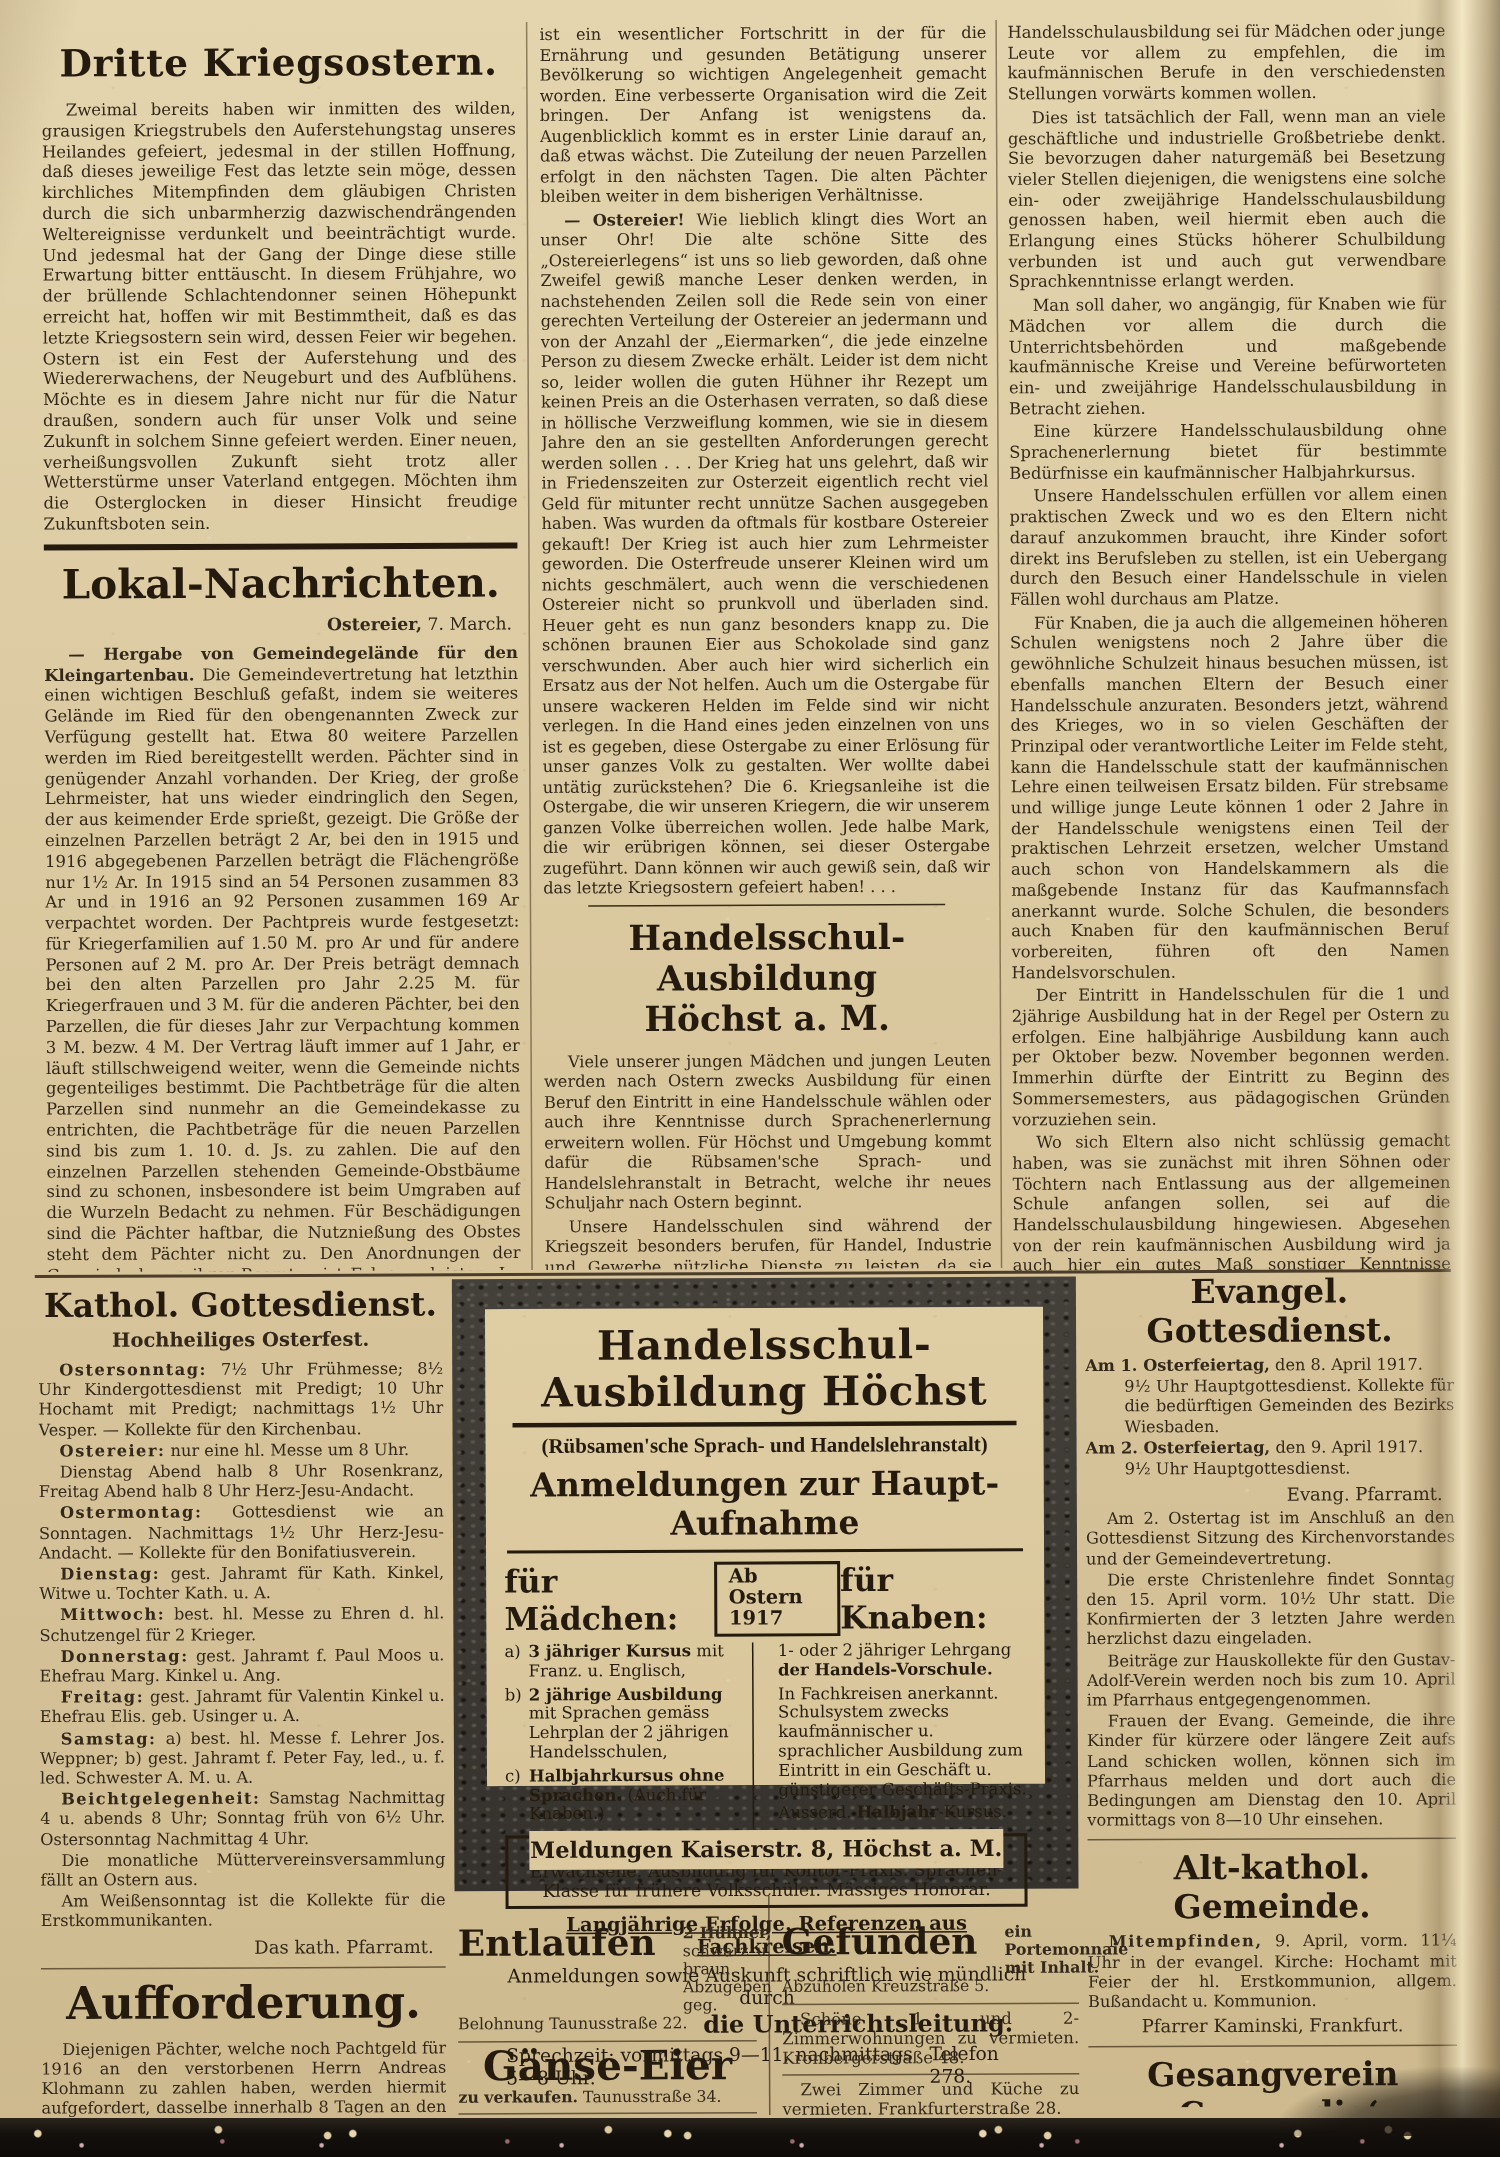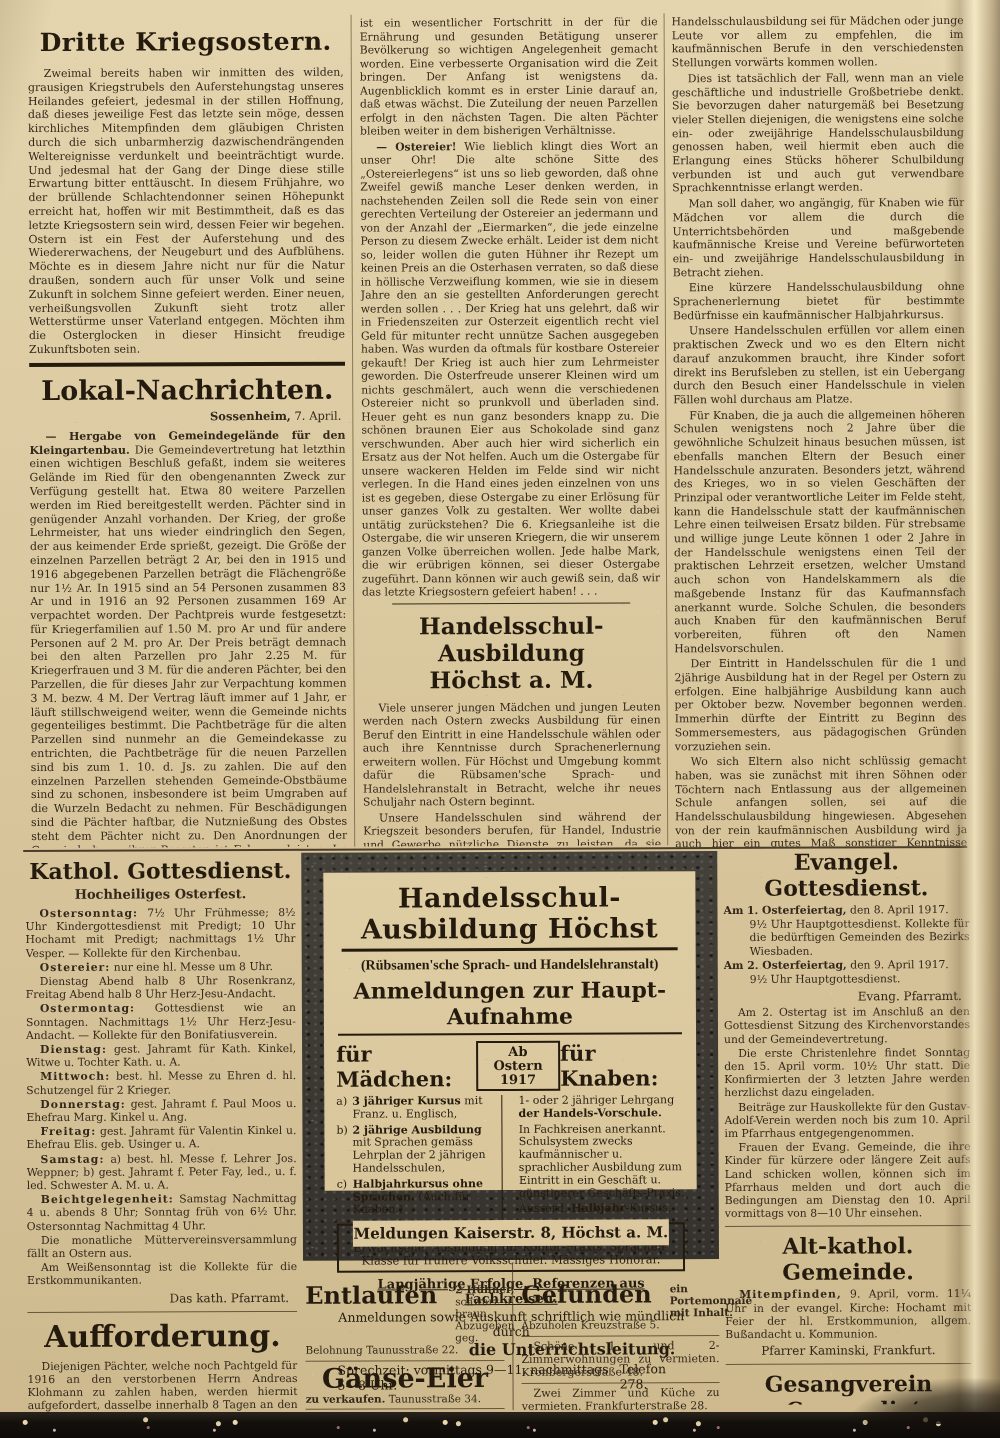--- a/index.html
+++ b/index.html
@@ -91,21 +91,21 @@
   .adpaper{
     position:absolute;left:22px;top:20px;width:372px;height:318px;
     background:linear-gradient(180deg,#dfcda4,#d9c69b);
     padding:8px 12px;box-sizing:border-box;color:#241b0e;
   }
   .ad-title{font-size:27px;font-weight:bold;text-align:center;border-bottom:3px solid #241b0e;padding-bottom:4px;margin:2px 6px 6px 6px;letter-spacing:.5px;}
   .ad-sub{font-size:14px;font-weight:bold;text-align:center;margin:2px 0 4px 0;font-family:"Liberation Serif", serif;}
   .ad-anmeld{font-size:22px;font-weight:bold;text-align:center;border-bottom:2px solid #241b0e;padding-bottom:4px;margin:0 2px 6px 2px;}
   .ad-row{display:flex;align-items:center;justify-content:space-between;margin:2px 0 4px 0;}
   .ad-fur{font-size:21px;font-weight:bold;}
-  .ad-badge{border:2px solid #241b0e;padding:2px 8px;text-align:center;font-size:13px;font-weight:bold;line-height:14px;}
+  .ad-badge{border:2px solid #241b0e;padding:2px 8px;font-size:13px;font-weight:bold;line-height:14px;}
   .ad-cols{display:flex;border-bottom:0;margin-bottom:4px;}
   .ad-cleft{width:50%;padding-right:8px;border-right:1px solid #241b0e;box-sizing:border-box;}
   .ad-cright{width:50%;padding-left:0;box-sizing:border-box;margin-left:16px;}
   .ad-li{font-size:11px;line-height:12.8px;margin-bottom:3px;display:flex;}
   .ad-li .m{width:16px;flex:none;}
   .ad-p{font-size:11px;line-height:12.8px;margin-bottom:3px;}
   .ad-note{border:2px solid #241b0e;padding:3px 6px;font-size:11.5px;line-height:13px;text-align:center;margin:4px 0;position:relative;}
   .ad-note .u{text-decoration:underline;}
   .ad-erfolge{font-size:13px;font-weight:bold;text-align:center;text-decoration:underline;margin:4px 0 3px 0;}
   .ad-anm{font-size:12.5px;text-align:center;margin:2px 0 0 0;}
@@ -137,21 +137,21 @@
 
   <div class="vrule vr1"></div>
   <div class="vrule vr2"></div>
   <div class="hrule-page"></div>
 
   <div class="col col1">
     <div class="h-main">Dritte Kriegsostern.</div>
     <p class="bodytext ind">Zweimal bereits haben wir inmitten des wilden, grausigen Kriegstrubels den Auferstehungstag unseres Heilandes gefeiert, jedesmal in der stillen Hoffnung, daß dieses jeweilige Fest das letzte sein möge, dessen kirchliches Mitempfinden dem gläubigen Christen durch die sich unbarmherzig dazwischendrängenden Weltereignisse verdunkelt und beeinträchtigt wurde. Und jedesmal hat der Gang der Dinge diese stille Erwartung bitter enttäuscht. In diesem Frühjahre, wo der brüllende Schlachtendonner seinen Höhepunkt erreicht hat, hoffen wir mit Bestimmtheit, daß es das letzte Kriegsostern sein wird, dessen Feier wir begehen. Ostern ist ein Fest der Auferstehung und des Wiedererwachens, der Neugeburt und des Aufblühens. Möchte es in diesem Jahre nicht nur für die Natur draußen, sondern auch für unser Volk und seine Zukunft in solchem Sinne gefeiert werden. Einer neuen, verheißungsvollen Zukunft sieht trotz aller Wetterstürme unser Vaterland entgegen. Möchten ihm die Osterglocken in dieser Hinsicht freudige Zukunftsboten sein.</p>
     <div class="rule-thick"></div>
     <div class="h-lokal">Lokal-Nachrichten.</div>
-    <div class="dateline"><span class="b">Sossenheim,</span><span> 7. April.</span></div>
+    <div class="dateline"><span class="b">Ostereier,</span><span> 7. March.</span></div>
     <p class="bodytext ind"><span class="b">— Hergabe von Gemeindegelände für den Kleingartenbau.</span><span> Die Gemeindevertretung hat letzthin einen wichtigen Beschluß gefaßt, indem sie weiteres Gelände im Ried für den obengenannten Zweck zur Verfügung gestellt hat. Etwa 80 weitere Parzellen werden im Ried bereitgestellt werden. Pächter sind in genügender Anzahl vorhanden. Der Krieg, der große Lehrmeister, hat uns wieder eindringlich den Segen, der aus keimender Erde sprießt, gezeigt. Die Größe der einzelnen Parzellen beträgt 2 Ar, bei den in 1915 und 1916 abgegebenen Parzellen beträgt die Flächengröße nur 1½ Ar. In 1915 sind an 54 Personen zusammen 83 Ar und in 1916 an 92 Personen zusammen 169 Ar verpachtet worden. Der Pachtpreis wurde festgesetzt: für Kriegerfamilien auf 1.50 M. pro Ar und für andere Personen auf 2 M. pro Ar. Der Preis beträgt demnach bei den alten Parzellen pro Jahr 2.25 M. für Kriegerfrauen und 3 M. für die anderen Pächter, bei den Parzellen, die für dieses Jahr zur Verpachtung kommen 3 M. bezw. 4 M. Der Vertrag läuft immer auf 1 Jahr, er läuft stillschweigend weiter, wenn die Gemeinde nichts gegenteiliges bestimmt. Die Pachtbeträge für die alten Parzellen sind nunmehr an die Gemeindekasse zu entrichten, die Pachtbeträge für die neuen Parzellen sind bis zum 1. 10. d. Js. zu zahlen. Die auf den einzelnen Parzellen stehenden Gemeinde-Obstbäume sind zu schonen, insbesondere ist beim Umgraben auf die Wurzeln Bedacht zu nehmen. Für Beschädigungen sind die Pächter haftbar, die Nutznießung des Obstes steht dem Pächter nicht zu. Den Anordnungen der Gemeinde bezw. ihrer Beamten ist Folge zu leisten. Im übrigen stehen die Feldschutzbeamten jederzeit mit Rat und Tat Jedermann zur Seite. Hiermit</span></p>
   </div>
 
   <div class="col col2">
     <p class="bodytext">ist ein wesentlicher Fortschritt in der für die Ernährung und gesunden Betätigung unserer Bevölkerung so wichtigen Angelegenheit gemacht worden. Eine verbesserte Organisation wird die Zeit bringen. Der Anfang ist wenigstens da. Augenblicklich kommt es in erster Linie darauf an, daß etwas wächst. Die Zuteilung der neuen Parzellen erfolgt in den nächsten Tagen. Die alten Pächter bleiben weiter in dem bisherigen Verhältnisse.</p>
     <p class="bodytext ind"><span class="b">— Ostereier!</span><span> Wie lieblich klingt dies Wort an unser Ohr! Die alte schöne Sitte des „Ostereierlegens“ ist uns so lieb geworden, daß ohne Zweifel gewiß manche Leser denken werden, in nachstehenden Zeilen soll die Rede sein von einer gerechten Verteilung der Ostereier an jedermann und von der Anzahl der „Eiermarken“, die jede einzelne Person zu diesem Zwecke erhält. Leider ist dem nicht so, leider wollen die guten Hühner ihr Rezept um keinen Preis an die Osterhasen verraten, so daß diese in höllische Verzweiflung kommen, wie sie in diesem Jahre den an sie gestellten Anforderungen gerecht werden sollen . . .  Der Krieg hat uns gelehrt, daß wir in Friedenszeiten zur Osterzeit eigentlich recht viel Geld für mitunter recht unnütze Sachen ausgegeben haben. Was wurden da oftmals für kostbare Ostereier gekauft! Der Krieg ist auch hier zum Lehrmeister geworden. Die Osterfreude unserer Kleinen wird um nichts geschmälert, auch wenn die verschiedenen Ostereier nicht so prunkvoll und überladen sind. Heuer geht es nun ganz besonders knapp zu. Die schönen braunen Eier aus Schokolade sind ganz verschwunden. Aber auch hier wird sicherlich ein Ersatz aus der Not helfen. Auch um die Ostergabe für unsere wackeren Helden im Felde sind wir nicht verlegen. In die Hand eines jeden einzelnen von uns ist es gegeben, diese Ostergabe zu einer Erlösung für unser ganzes Volk zu gestalten. Wer wollte dabei untätig zurückstehen? Die 6. Kriegsanleihe ist die Ostergabe, die wir unseren Kriegern, die wir unserem ganzen Volke überreichen wollen. Jede halbe Mark, die wir erübrigen können, sei dieser Ostergabe zugeführt. Dann können wir auch gewiß sein, daß wir das letzte Kriegsostern gefeiert haben! . . .</span></p>
     <div class="rule-thin"></div>
     <div class="h-art2"><span>Handelsschul-Ausbildung</span><br><span>Höchst a. M.</span></div>
     <p class="bodytext ind">Viele unserer jungen Mädchen und jungen Leuten werden nach Ostern zwecks Ausbildung für einen Beruf den Eintritt in eine Handelsschule wählen oder auch ihre Kenntnisse durch Sprachenerlernung erweitern wollen. Für Höchst und Umgebung kommt dafür die Rübsamen'sche Sprach- und Handelslehranstalt in Betracht, welche ihr neues Schuljahr nach Ostern beginnt.</p>
     <p class="bodytext ind">Unsere Handelsschulen sind während der Kriegszeit besonders berufen, für Handel, Industrie und Gewerbe nützliche Dienste zu leisten, da sie bestrebt sind, auch für die draußen im Felde Stehenden brauchbare Ersatzkräfte heranzubilden.</p>

